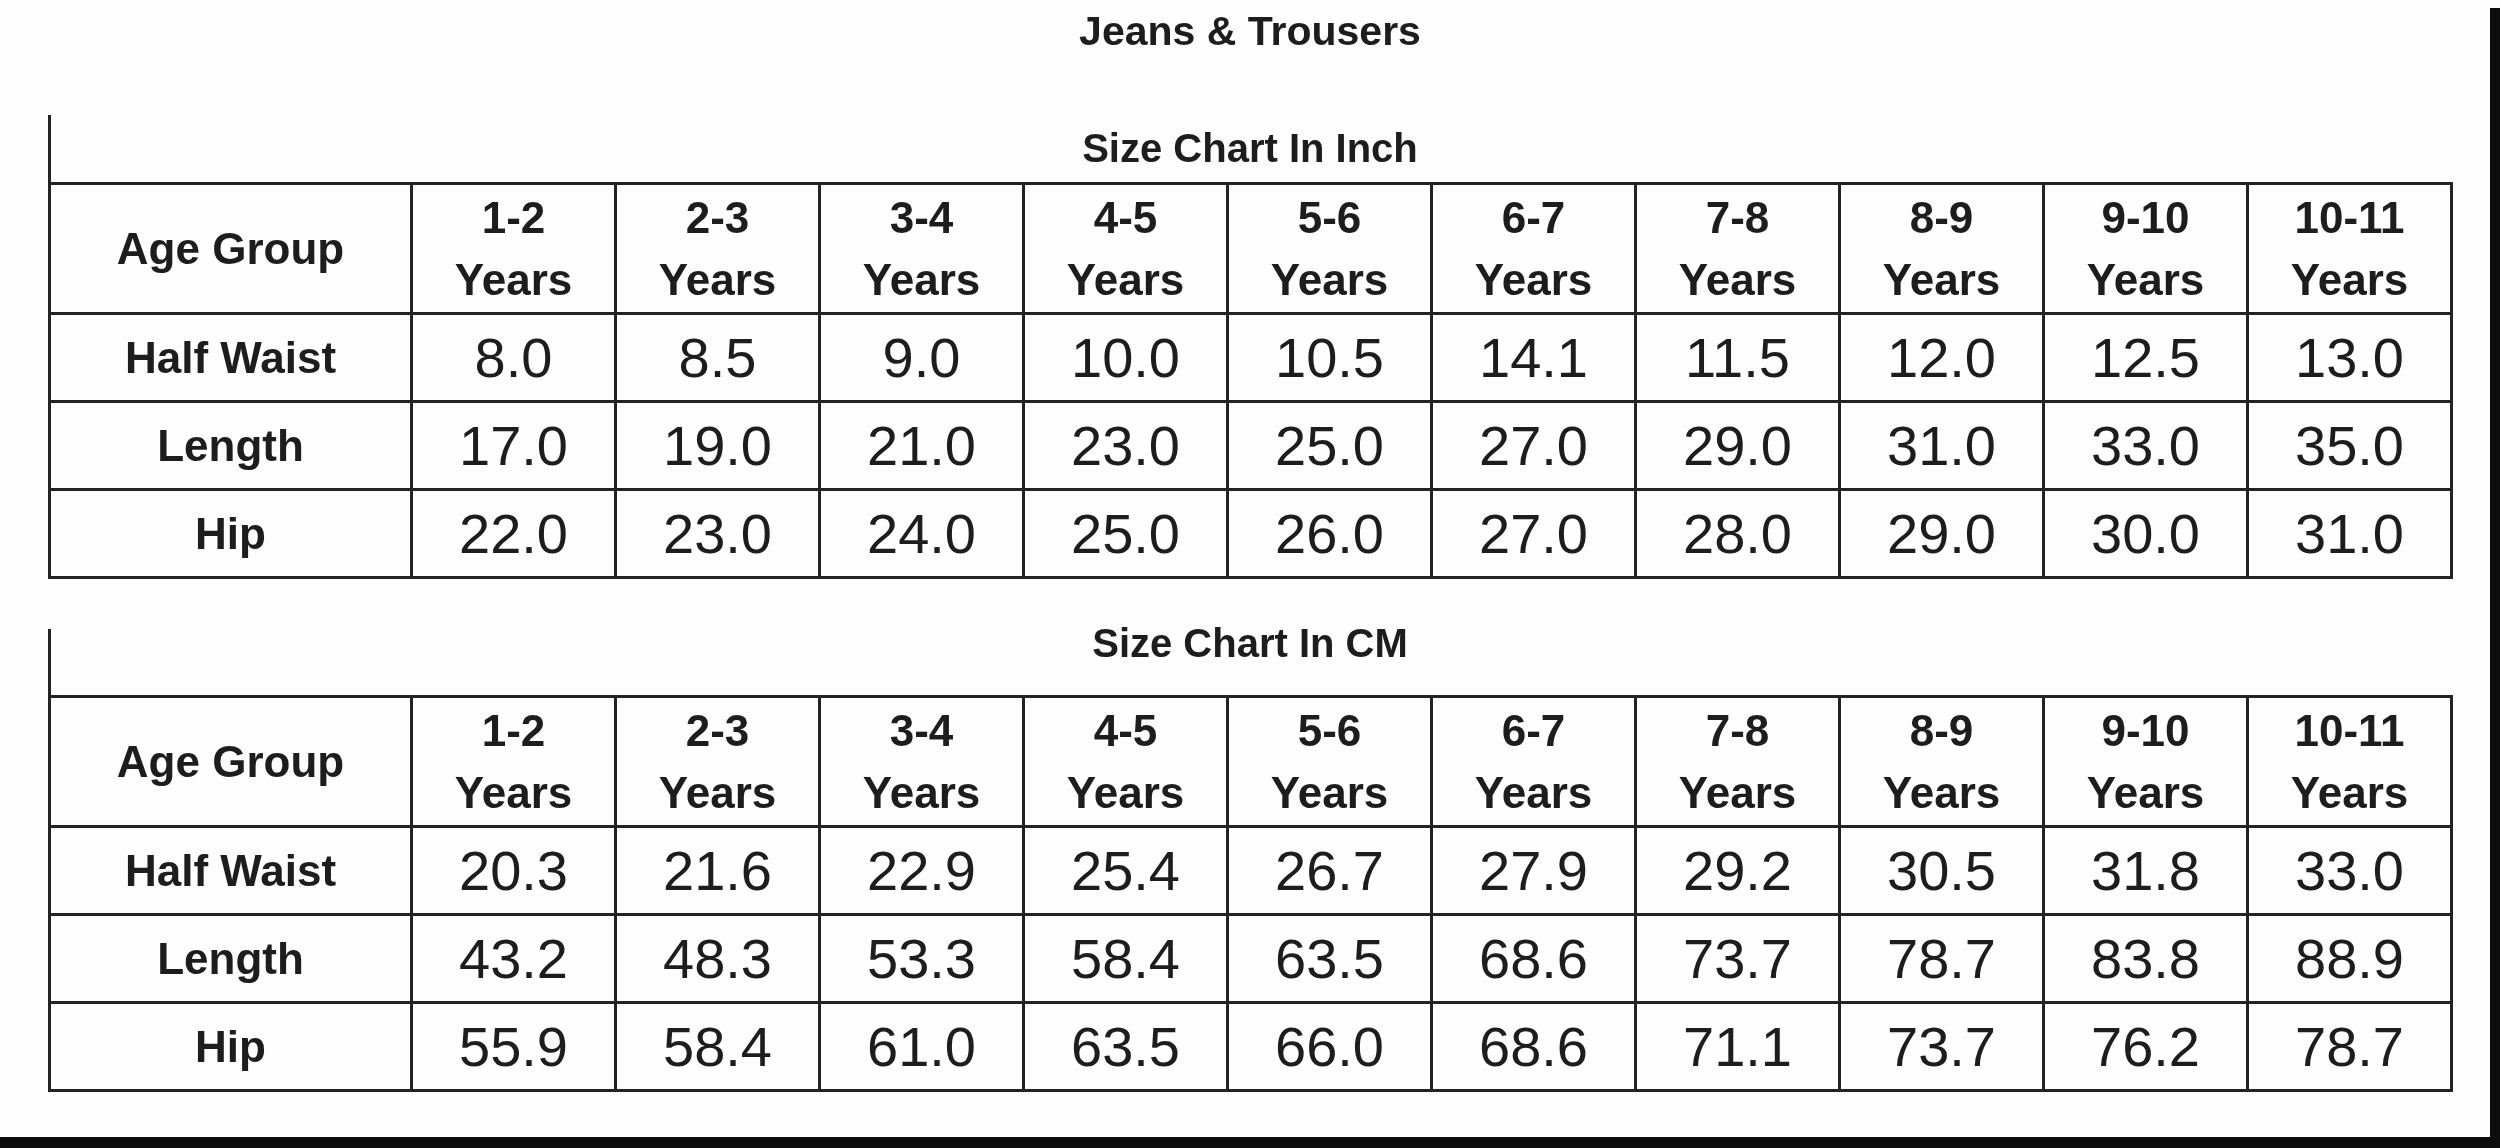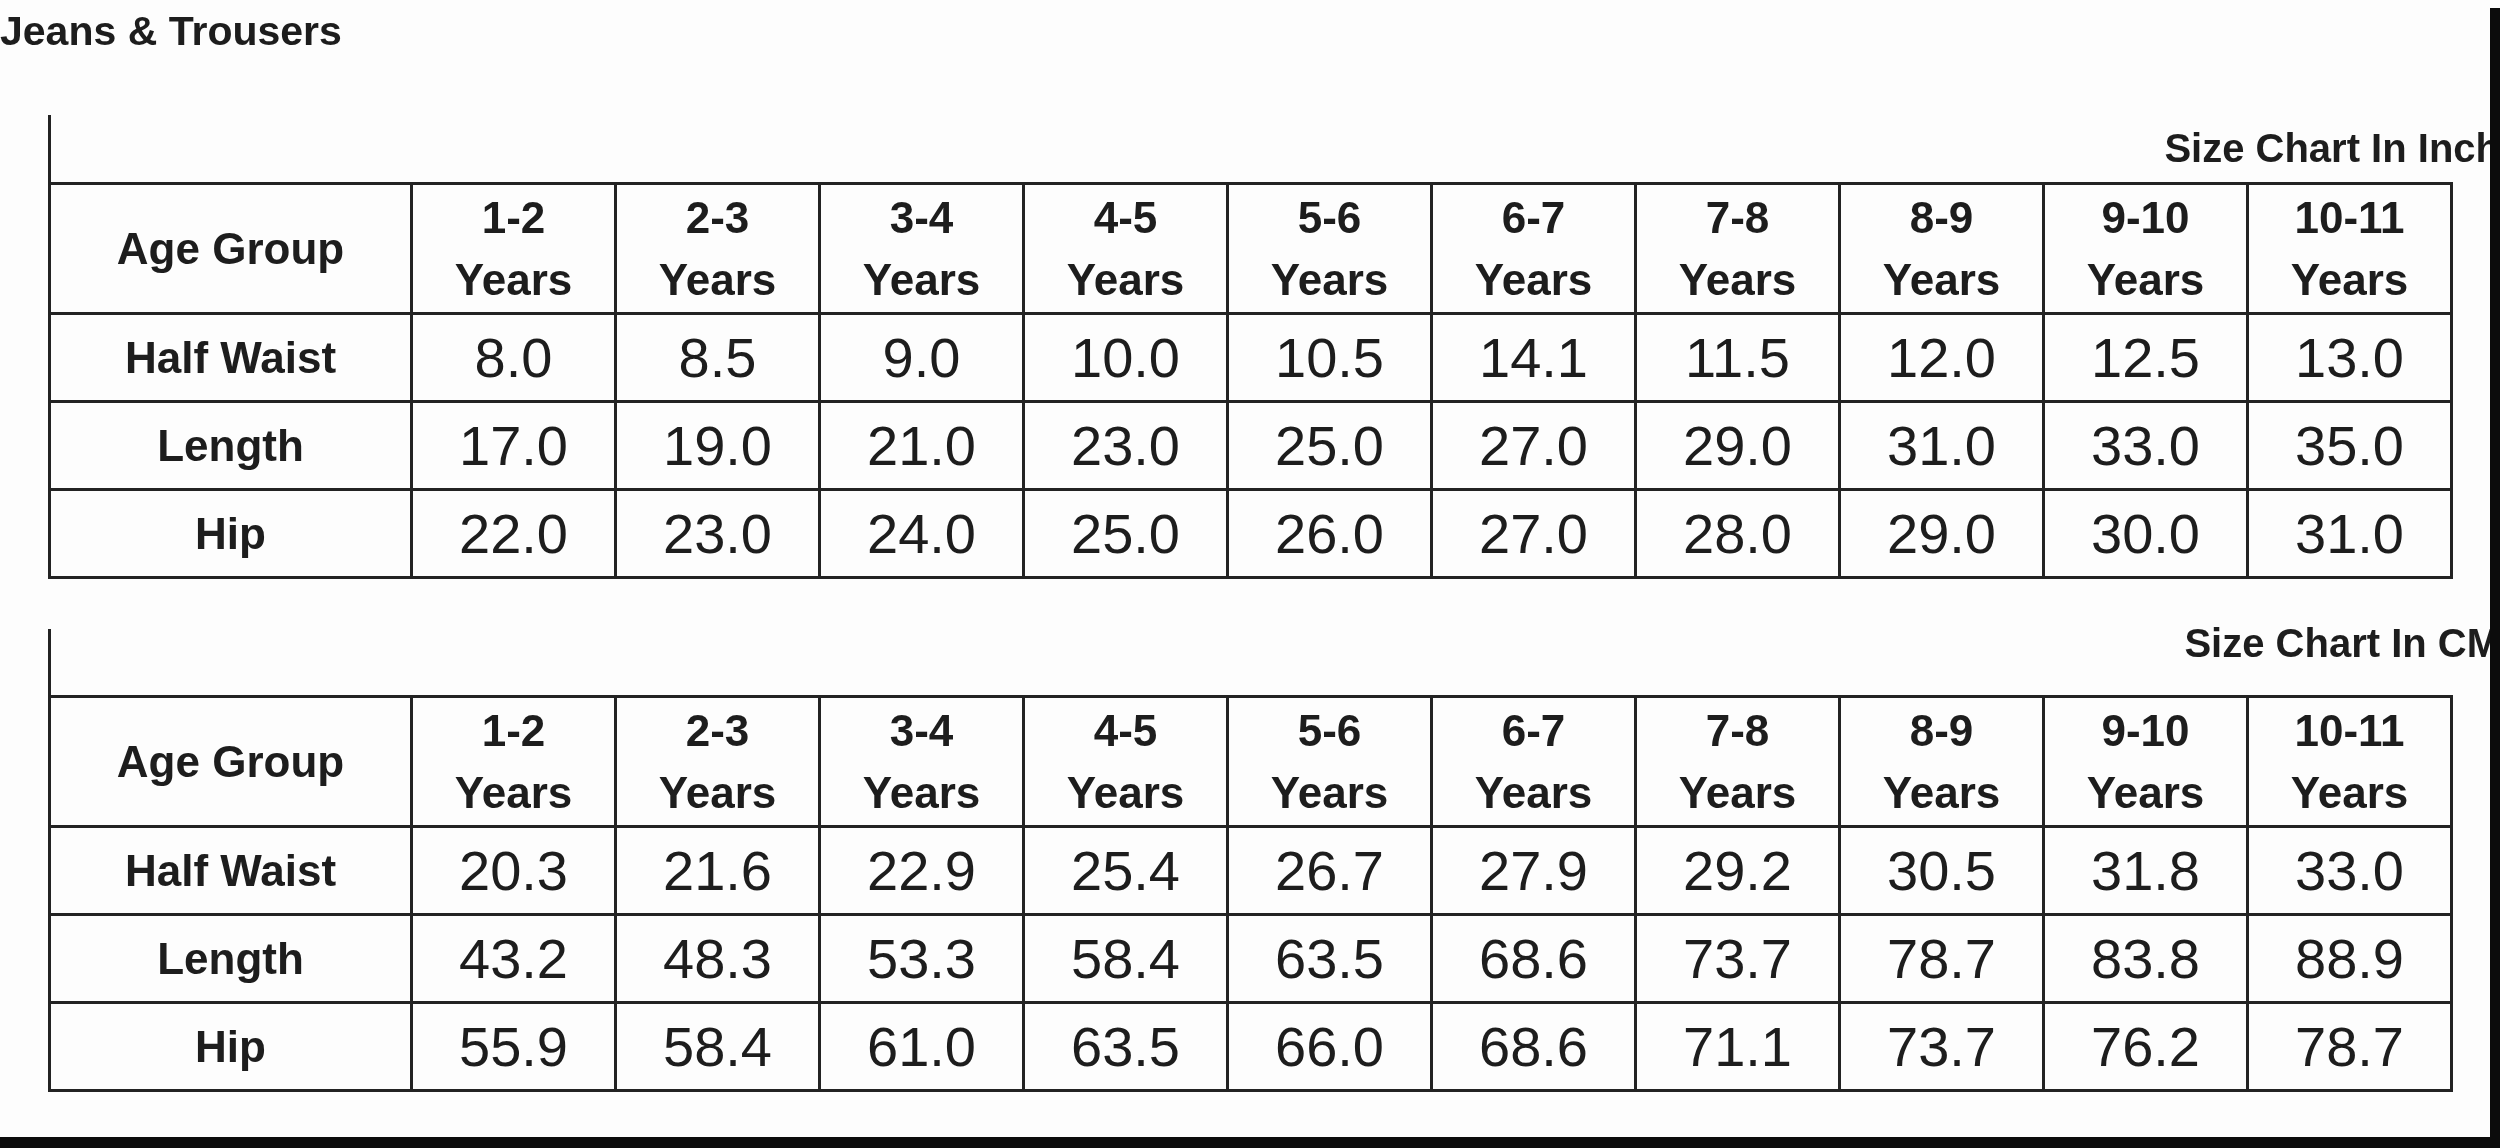--- a/index.html
+++ b/index.html
@@ -15,29 +15,29 @@
     width:2500px;
     height:1148px;
     background:var(--background);
     font-family:"Liberation Sans", sans-serif;
     color:var(--text);
     overflow:hidden;
   }
   .page-title{
     position:absolute;
     top:6px; left:0; width:100%;
-    text-align:left;
+    text-align:center;
     font-size:41px;
     font-weight:700;
     line-height:50px;
   }
   .section-heading{
     position:absolute;
     left:0; width:100%;
-    text-align:right;
+    text-align:center;
     font-size:40px;
     font-weight:700;
     line-height:48px;
   }
   .heading-inch{ top:124px; }
   .heading-cm{ top:619px; }
 
   table.size-table{
     position:absolute;
     left:48px;

